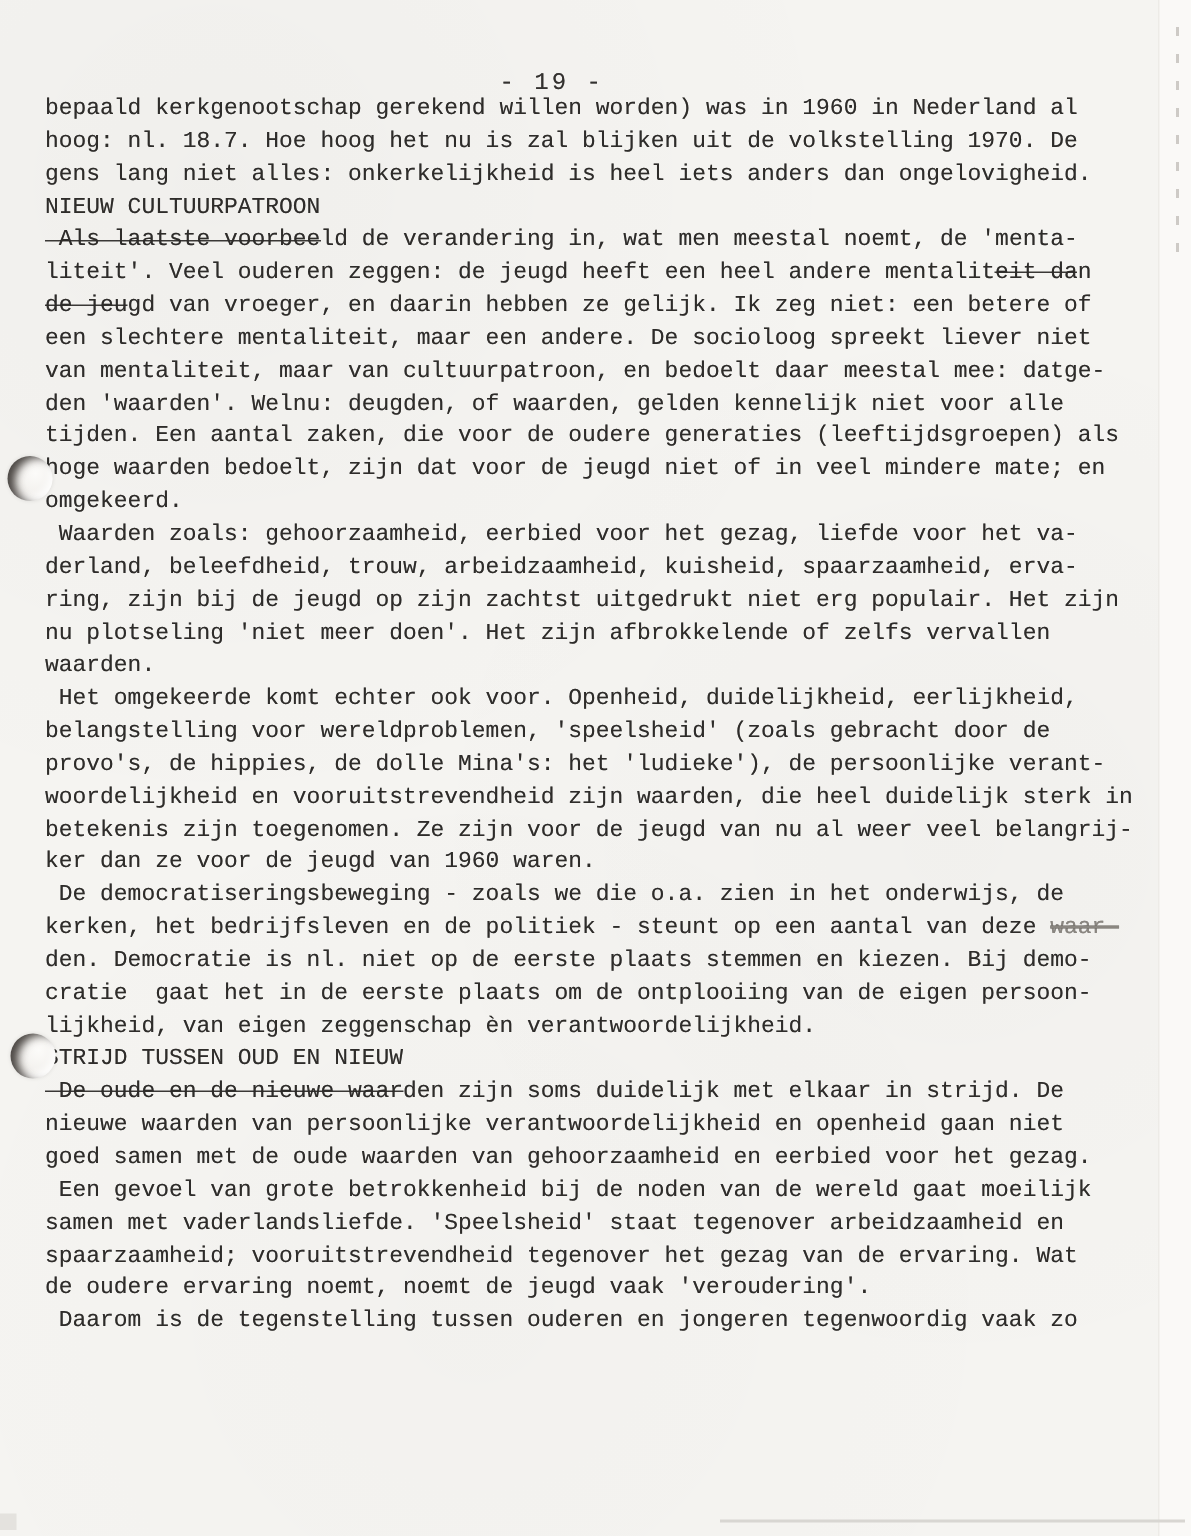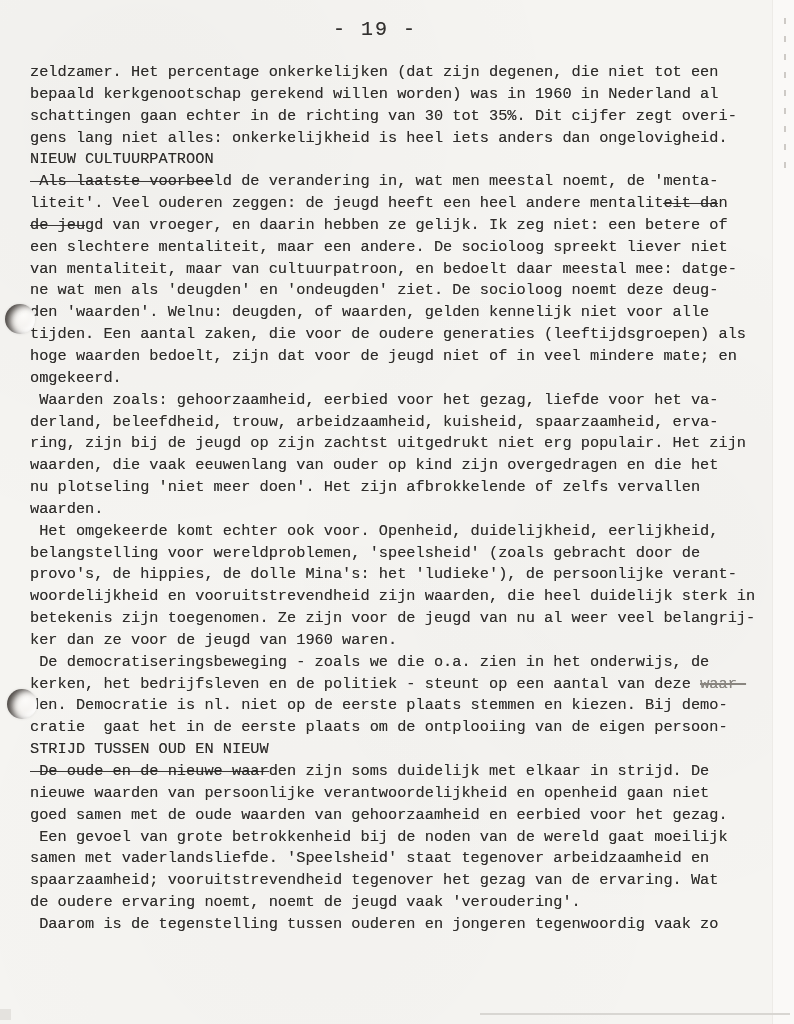--- a/index.html
+++ b/index.html
@@ -27,22 +27,22 @@
   }
   .scan-bottom-line{
     position:absolute;left:480px;top:1013px;width:310px;height:2px;
     background:#d8d6d2;
   }
   .scan-corner-mark{
     position:absolute;left:0;top:1009px;width:11px;height:11px;
     background:#e4e2de;
   }
   .pagenum{
-    position:absolute;left:333px;top:18px;
-    font-size:20px;letter-spacing:2px;color:#33312f;
+    position:absolute;left:333px;top:46px;
+    font-size:16px;letter-spacing:2px;color:#33312f;
     text-shadow:0 0 .4px rgba(0,0,0,.45);
   }
   .textflow{
     position:absolute;left:30px;top:62px;width:745px;
     font-size:15.3px;line-height:21.85px;
     text-shadow:0 0 .4px rgba(0,0,0,.4);
   }
   .line{white-space:pre;height:21.85px;}
   .u{
     border-bottom:1.5px solid #3a3836;
@@ -71,61 +71,59 @@
 
   <div class="scan-strip"></div>
   <div class="scan-dashes"></div>
   <div class="scan-bottom-line"></div>
   <div class="scan-corner-mark"></div>
 
   <div class="pagenum">- 19 -</div>
 
   <div class="textflow">
       <div class="block paragraph">
-        <div class="line">zeldzamer. Het percentage onkerkelijken (dat zijn degenen, die niet tot een</div>
         <div class="line">bepaald kerkgenootschap gerekend willen worden) was in 1960 in Nederland al</div>
-        <div class="line">schattingen gaan echter in de richting van 30 tot 35%. Dit cijfer zegt overi-</div>
+        <div class="line">hoog: nl. 18.7. Hoe hoog het nu is zal blijken uit de volkstelling 1970. De</div>
         <div class="line">gens lang niet alles: onkerkelijkheid is heel iets anders dan ongelovigheid.</div>
       </div>
       <div class="block heading">
         <div class="line"><span class="u">NIEUW CULTUURPATROON</span></div>
       </div>
       <div class="block paragraph">
         <div class="line"> Als laatste voorbeeld de verandering in, wat men meestal noemt, de '<span class="u">menta-</span></div>
         <div class="line"><span class="u">liteit</span>'. Veel ouderen zeggen: de jeugd heeft een heel andere mentaliteit dan</div>
         <div class="line">de jeugd van vroeger, en daarin hebben ze gelijk. Ik zeg niet: een betere of</div>
         <div class="line">een slechtere mentaliteit, maar een andere. De socioloog spreekt liever niet</div>
         <div class="line">van mentaliteit, maar van cultuurpatroon, en bedoelt daar meestal mee: datge-</div>
-        <div class="line">ne wat men als 'deugden' en 'ondeugden' ziet. De socioloog noemt deze deug-</div>
         <div class="line">den 'waarden'. Welnu: deugden, of waarden, gelden kennelijk niet voor alle</div>
         <div class="line">tijden. Een aantal zaken, die voor de oudere generaties (leeftijdsgroepen) als</div>
         <div class="line">hoge waarden bedoelt, zijn dat voor de jeugd niet of in veel mindere mate; en</div>
         <div class="line">omgekeerd.</div>
       </div>
       <div class="block paragraph">
         <div class="line"> Waarden zoals: gehoorzaamheid, eerbied voor het gezag, liefde voor het va-</div>
         <div class="line">derland, beleefdheid, trouw, arbeidzaamheid, kuisheid, spaarzaamheid, erva-</div>
         <div class="line">ring, zijn bij de jeugd op zijn zachtst uitgedrukt niet erg populair. Het zijn</div>
-        <div class="line">waarden, die vaak eeuwenlang van ouder op kind zijn overgedragen en die het</div>
         <div class="line">nu plotseling 'niet meer doen'. Het zijn afbrokkelende of zelfs vervallen</div>
         <div class="line">waarden.</div>
       </div>
       <div class="block paragraph">
         <div class="line"> Het omgekeerde komt echter ook voor. Openheid, duidelijkheid, eerlijkheid,</div>
         <div class="line">belangstelling voor wereldproblemen, 'speelsheid' (zoals gebracht door de</div>
         <div class="line">provo's, de hippies, de dolle Mina's: het 'ludieke'), de persoonlijke verant-</div>
         <div class="line">woordelijkheid en vooruitstrevendheid zijn waarden, die heel duidelijk sterk in</div>
         <div class="line">betekenis zijn toegenomen. Ze zijn voor de jeugd van nu al weer veel belangrij-</div>
         <div class="line">ker dan ze voor de jeugd van 1960 waren.</div>
       </div>
       <div class="block paragraph">
         <div class="line"> De democratiseringsbeweging - zoals we die o.a. zien in het onderwijs, de</div>
         <div class="line">kerken, het bedrijfsleven en de politiek - steunt op een aantal van deze <span class="st">waar-</span></div>
         <div class="line">den. Democratie is nl. niet op de eerste plaats stemmen en kiezen. Bij demo-</div>
         <div class="line">cratie  gaat het in de eerste plaats om de ontplooiing van de eigen persoon-</div>
+        <div class="line">lijkheid, van eigen zeggenschap èn verantwoordelijkheid.</div>
       </div>
       <div class="block heading">
         <div class="line"><span class="u">STRIJD TUSSEN OUD EN NIEUW</span></div>
       </div>
       <div class="block paragraph">
         <div class="line"> De oude en de nieuwe waarden zijn soms duidelijk met elkaar in strijd. De</div>
         <div class="line">nieuwe waarden van persoonlijke verantwoordelijkheid en openheid gaan niet</div>
         <div class="line">goed samen met de oude waarden van gehoorzaamheid en eerbied voor het gezag.</div>
       </div>
       <div class="block paragraph">

